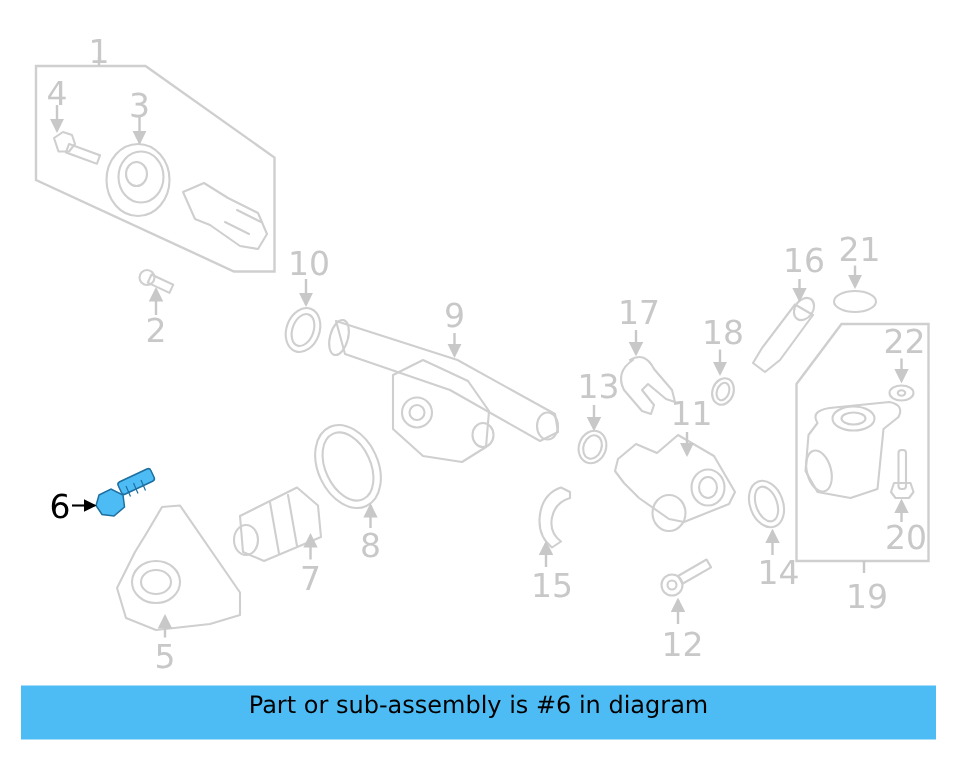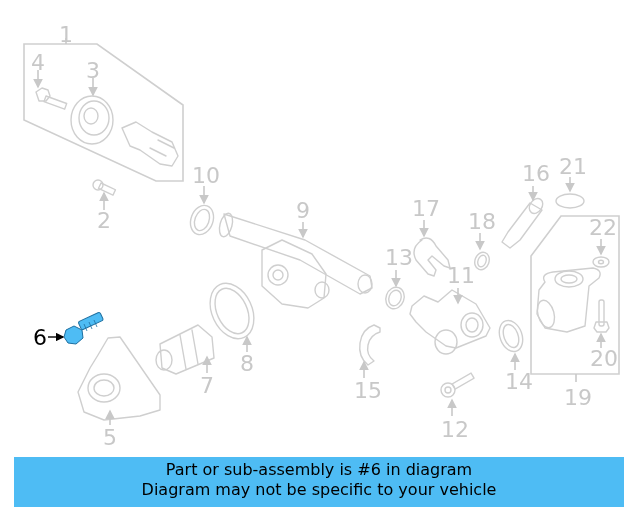--- a/index.html
+++ b/index.html
@@ -5,21 +5,21 @@
     html, body { margin: 0; padding: 0; background: #ffffff; }
     body { width: 640px; height: 512px; position: relative; overflow: hidden; font-family: "DejaVu Sans", sans-serif; }
     #diagram { position: absolute; left: 0; top: 0; width: 640px; height: 456px; }
     .lbl { font-family: "DejaVu Sans", sans-serif; font-size: 22px; fill: #c8c8c8; }
     .lbl-active { font-family: "DejaVu Sans", sans-serif; font-size: 22px; fill: #000000; }
     .part { fill: none; stroke: #cfcfcf; stroke-width: 1.4; stroke-linejoin: round; stroke-linecap: round; }
     .lead { stroke: #c8c8c8; stroke-width: 1.6; fill: none; }
     .arrowhead { fill: #c8c8c8; }
     .box { fill: none; stroke: #cfcfcf; stroke-width: 1.6; }
     #banner {
-      position: absolute; left: 14px; top: 457px; width: 610px; height: 50px;
+      position: absolute; left: 14px; top: 457px; width: 610px; height: 36px;
       background: #4ebcf4; color: #000; text-align: center;
       font-family: "DejaVu Sans", sans-serif; font-size: 16px; line-height: 20px;
       padding-top: 3px; box-sizing: border-box;
     }
     #banner div { white-space: nowrap; }
   </style>
 </head>
 <body>
 
 <svg id="diagram" viewBox="0 0 640 456" xmlns="http://www.w3.org/2000/svg">
@@ -204,14 +204,13 @@
     <text class="lbl" x="482" y="229" text-anchor="middle">18</text>
     <text class="lbl" x="578" y="405" text-anchor="middle">19</text>
     <text class="lbl" x="604" y="366" text-anchor="middle">20</text>
     <text class="lbl" x="573" y="174" text-anchor="middle">21</text>
     <text class="lbl" x="603" y="235" text-anchor="middle">22</text>
   </g>
 </svg>
 
 <div id="banner">
   <div>Part or sub-assembly is #6 in diagram</div>
-  <div>Diagram may not be specific to your vehicle</div>
 </div>
 
 </body></html>

